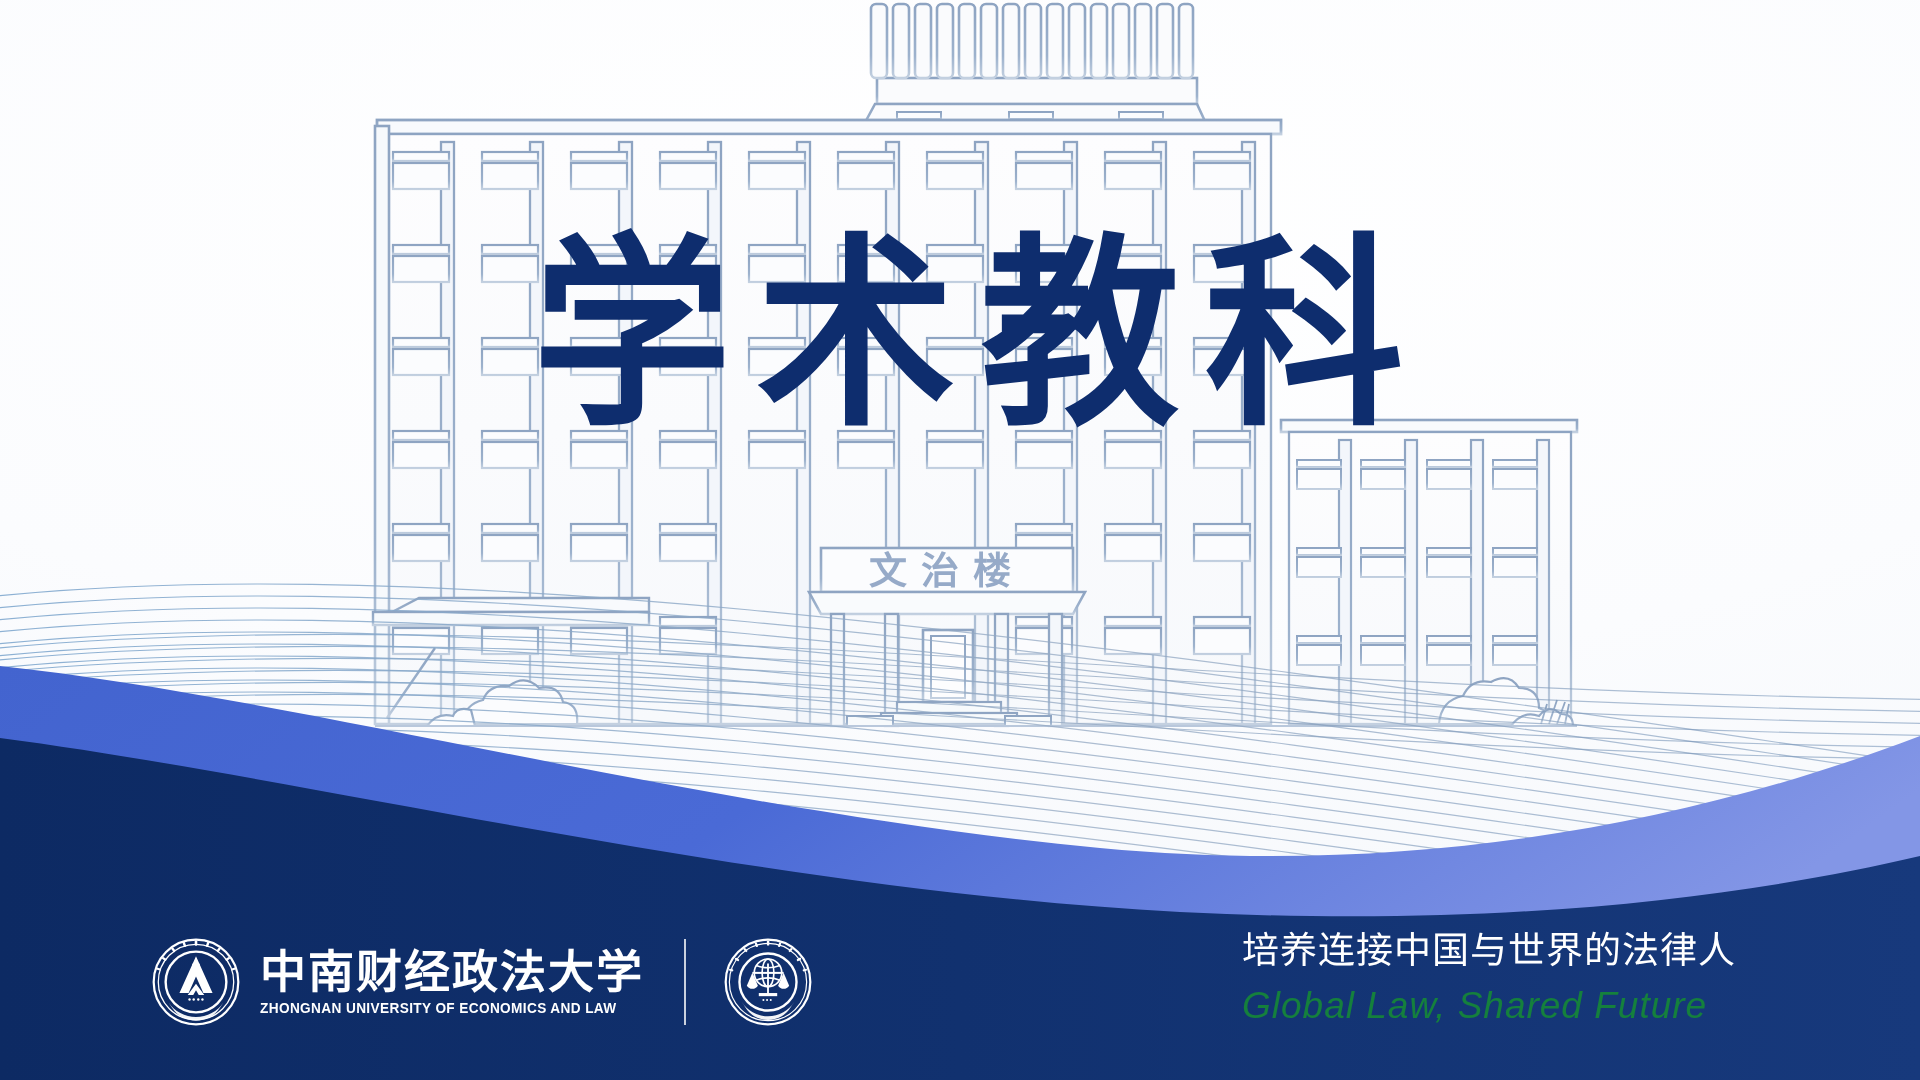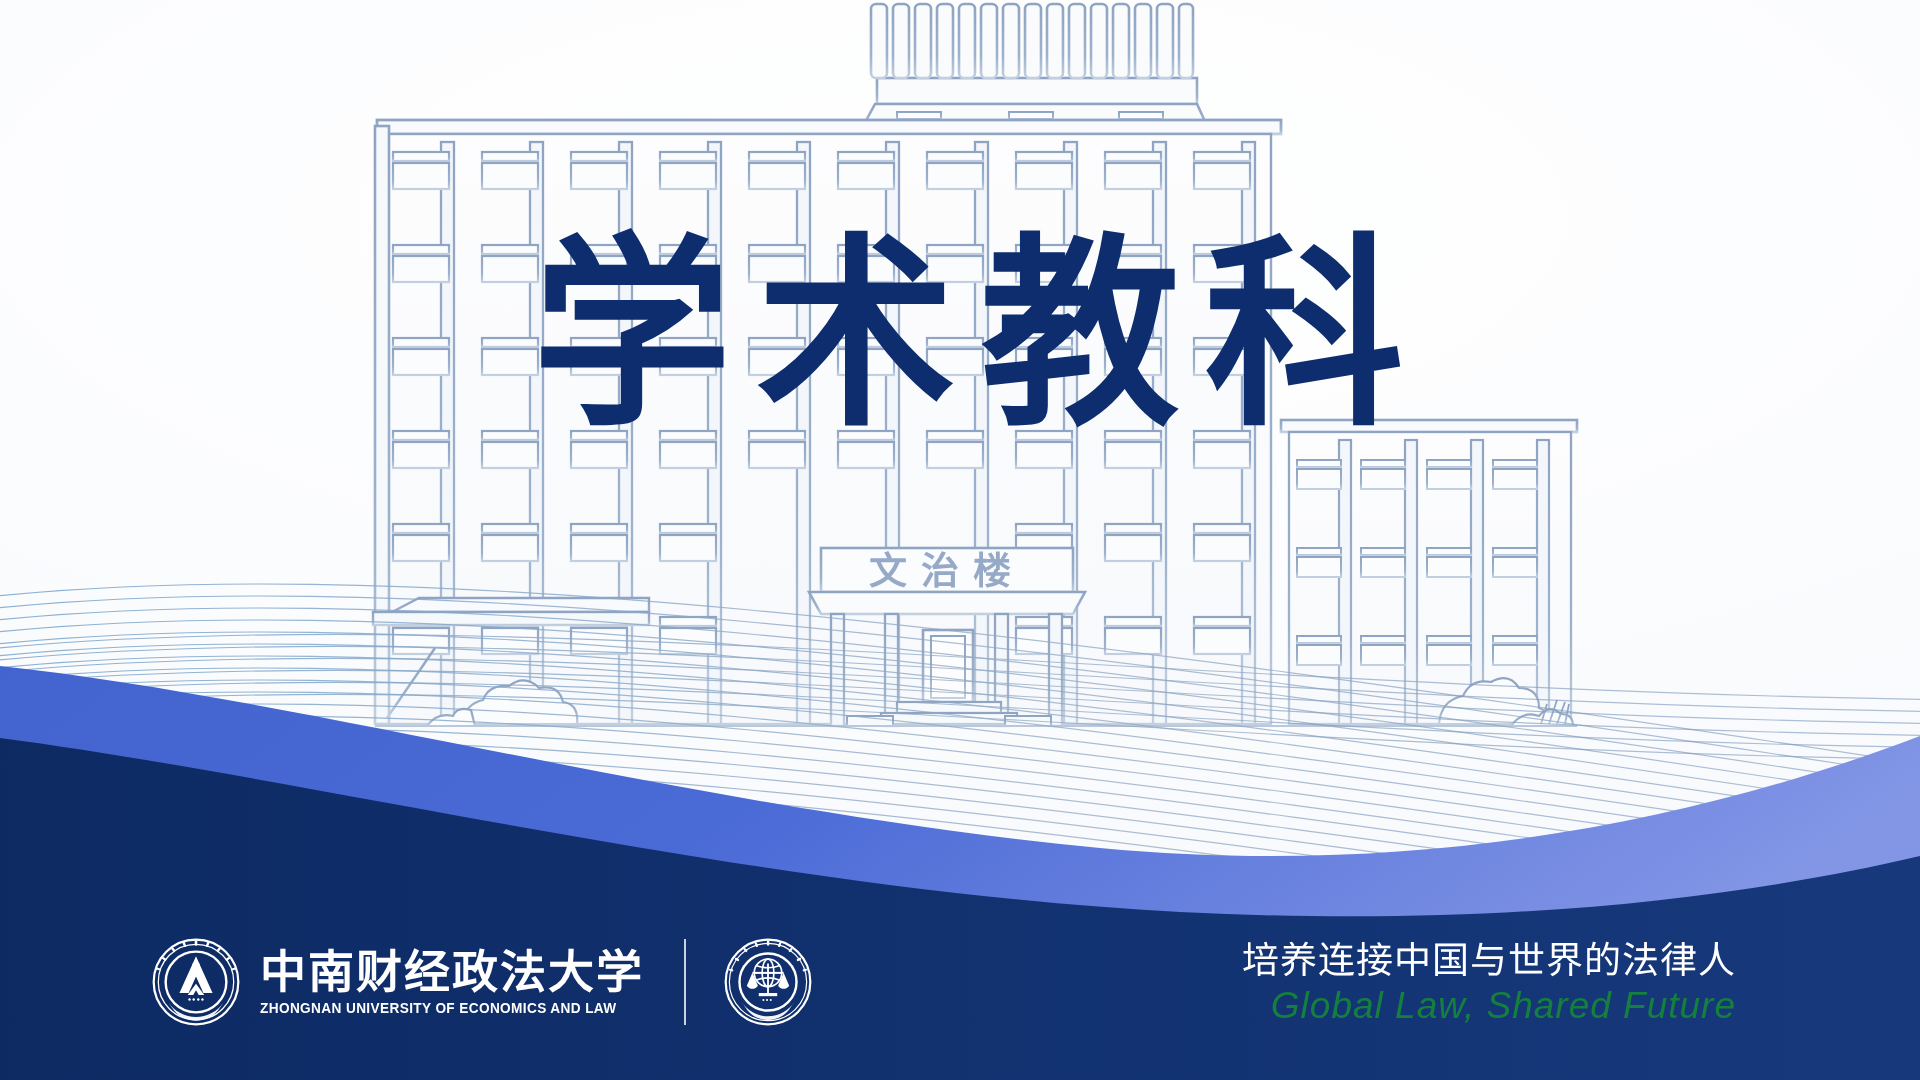--- a/index.html
+++ b/index.html
@@ -143,22 +143,21 @@
     margin: 0 36px 0 40px;
     flex: 0 0 2px;
   }
 
   .footer-right {
     position: absolute;
     left: 1242px;
     bottom: 56px;
     display: flex;
     flex-direction: column;
-    gap: 8px;
-    align-items: flex-end;
+    gap: 18px;
   }
   .tagline-cn {
     color: #ffffff;
     font-size: 37px;
     line-height: 1;
     letter-spacing: 1px;
     white-space: nowrap;
     font-weight: 400;
     font-family: "DejaVu Sans", "Liberation Sans", sans-serif;
   }

